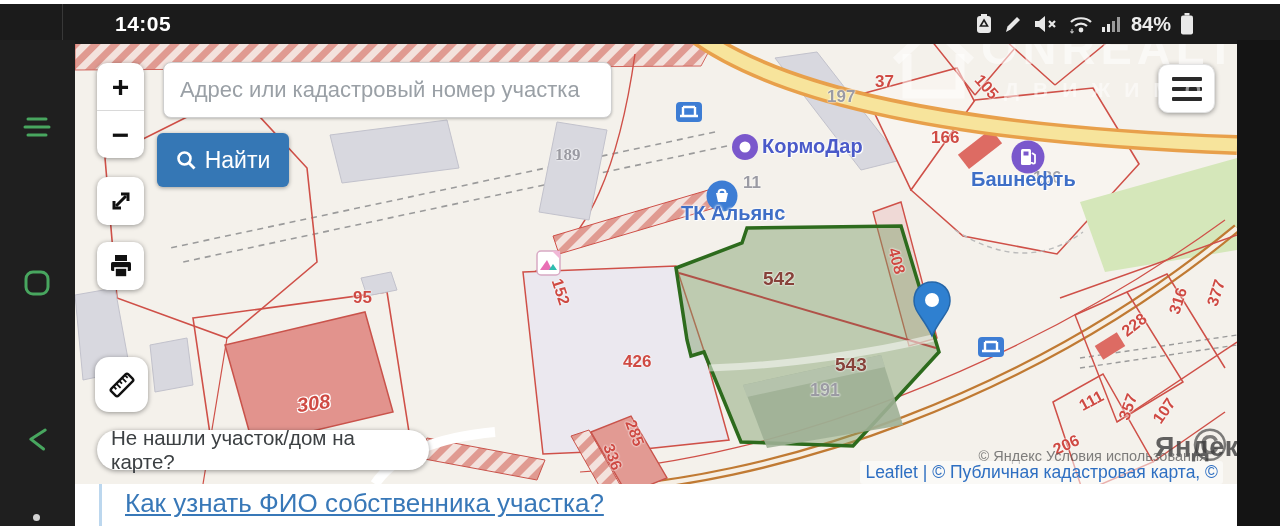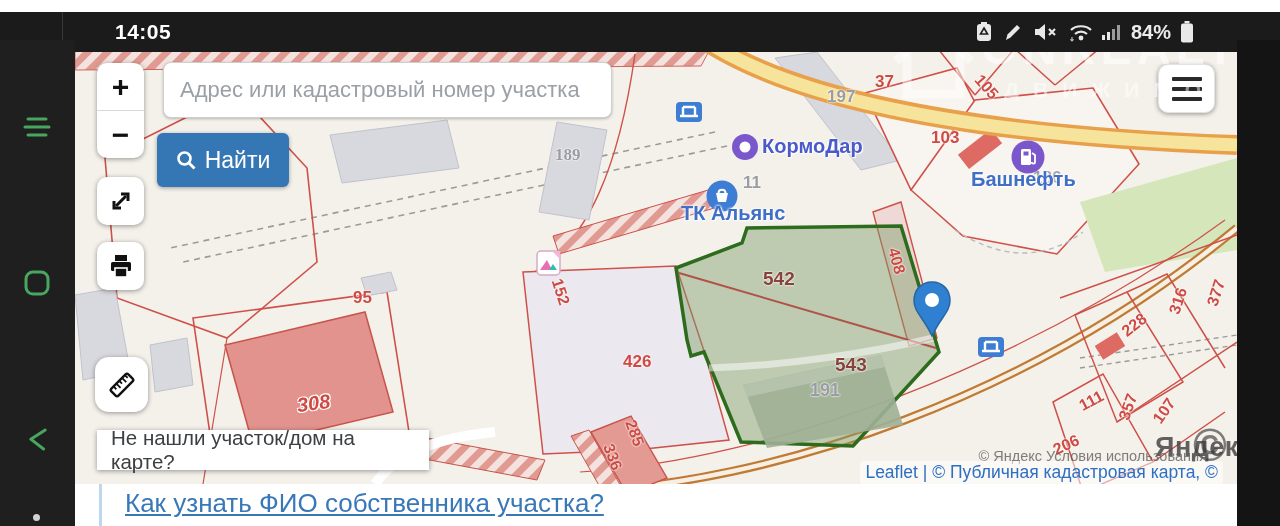--- a/index.html
+++ b/index.html
@@ -1,21 +1,21 @@
 <!DOCTYPE html>
 <html><head>
 <meta charset="utf-8">
 <style>
   * { box-sizing: border-box; margin: 0; padding: 0; }
   html,body { width:1280px; height:526px; overflow:hidden; background:#fff;
     font-family:"Liberation Sans", sans-serif; }
   #stage { position:relative; width:1280px; height:526px; background:#fff; overflow:hidden; }
 
   
-  .statusbar { position:absolute; left:0; top:12px; width:1280px; height:40px; background:#1b1b1b; z-index:20; }
+  .statusbar { position:absolute; left:0; top:4px; width:1280px; height:40px; background:#1b1b1b; z-index:20; }
   .statusbar .divider { position:absolute; left:62px; top:0; width:1px; height:40px; background:#383838; }
   .time { position:absolute; left:115px; top:8px; color:#fff; font-size:21px; font-weight:bold; letter-spacing:.5px; }
   .sb-icons { position:absolute; right:86px; top:8px; display:flex; align-items:center; gap:9px; height:24px; }
   .sb-pct { color:#ececec; font-size:20px; font-weight:bold; }
   .navbar { position:absolute; left:0; top:40px; width:75px; height:486px; background:#1f1f1f; z-index:20; }
   .navbar svg { position:absolute; left:21px; }
   .nav-dot { position:absolute; left:33px; top:474px; width:7px; height:7px; border-radius:50%; background:rgba(255,255,255,.8); }
   .rightbar { position:absolute; right:0; top:40px; width:43px; height:486px; background:#141414; z-index:20; }
 
   
@@ -46,21 +46,21 @@
   .searchbox input { width:100%; height:100%; border:none; outline:none; background:transparent;
     padding:0 16px; font-size:22px; color:#333; font-family:"Liberation Sans",sans-serif; border-radius:8px; }
   .searchbox input::placeholder { color:#9aa0a6; }
   .findbtn { left:82px; top:93px; width:132px; height:54px; background:#3577b5; border:none; border-radius:6px;
     color:#fff; font-size:23px; display:flex; align-items:center; justify-content:center; gap:9px;
     position:absolute; z-index:5; cursor:pointer; box-shadow:0 1px 4px rgba(0,0,0,.35); font-family:"Liberation Sans",sans-serif; }
   .sqbtn { width:47px; height:48px; display:flex; align-items:center; justify-content:center; cursor:pointer; border:none; }
   .expandbtn { left:22px; top:137px; }
   .printbtn { left:22px; top:202px; }
   .rulerbtn { left:20px; top:317px; width:53px; height:55px; border-radius:14px; }
-  .helpbox { left:22px; top:390px; width:332px; height:40px; border-radius:0; display:flex; align-items:center;
+  .helpbox { left:22px; top:390px; width:332px; height:40px; border-radius:20px; display:flex; align-items:center;
     padding:0 14px; font-size:20.5px; color:#3c4043; }
   .burger { left:1083px; top:24px; width:57px; height:49px; display:flex; flex-direction:column;
     align-items:center; justify-content:center; gap:6px; cursor:pointer; border:1px solid #e3e3e3; }
   .burger i { display:block; width:30px; height:4px; background:#2a2a2a; border-radius:1px; }
 
   
   .yandex-word { position:absolute; z-index:4; left:1080px; top:392px; font-size:27px; font-weight:bold;
     color:rgba(70,70,70,.85); letter-spacing:.5px; }
   .big-copy { position:absolute; z-index:4; left:1118px; top:378px; font-size:46px; color:rgba(60,60,60,.65); font-weight:bold;}
   .attr-gray { position:absolute; z-index:4; right:30px; top:408px; font-size:14.5px; color:rgba(95,95,95,.8); }
@@ -159,21 +159,21 @@
         <path d="M 634,328 C 710,326 800,312 858,298" stroke="rgba(255,255,255,.5)" stroke-width="7" fill="none"></path>
         <polygon points="668,345 806,315 828,385 692,408" fill="#9fb096" opacity=".9"></polygon>
         <polygon points="668,345 806,315 810,327 672,357" fill="#b7c4ae" opacity=".9"></polygon>
       </svg>
 
       <div>
           <span class="map-label c-gray" style="left: 480px; top: 105px; font-size: 17px; font-family: Liberation Serif, serif;">189</span>
           <span class="map-label c-gray" style="left: 752px; top: 47px; font-size: 17px;">197</span>
           <span class="map-label c-red" style="left: 800px; top: 32px; font-size: 17px;">37</span>
           <span class="map-label c-red" style="left: 898px; top: 38px; font-size: 16px; transform: rotate(48deg);">105</span>
-          <span class="map-label c-red" style="left: 856px; top: 88px; font-size: 17px;">103</span>
+          <span class="map-label c-red" style="left: 856px; top: 88px; font-size: 17px;">166</span>
           <span class="map-label c-gray" style="left: 958px; top: 128px; font-size: 17px;">186</span>
           <span class="map-label c-gray" style="left: 668px; top: 133px; font-size: 17px;">11</span>
           <span class="map-label c-red" style="left: 278px; top: 248px; font-size: 17px;">95</span>
           <span class="map-label c-red outlined" style="left: 222px; top: 352px; font-size: 20px; transform: rotate(-8deg);">308</span>
           <span class="map-label c-red" style="left: 48px; top: 415px; font-size: 17px;">320</span>
           <span class="map-label c-red" style="left: 548px; top: 312px; font-size: 17px;">426</span>
           <span class="map-label c-red" style="left: 472px; top: 243px; font-size: 16px; transform: rotate(72deg);">152</span>
           <span class="map-label c-red" style="left: 546px; top: 384px; font-size: 16px; transform: rotate(70deg);">285</span>
           <span class="map-label c-red" style="left: 524px; top: 408px; font-size: 16px; transform: rotate(70deg);">336</span>
           <span class="map-label c-darkred" style="left: 688px; top: 228px; font-size: 19px;">542</span>

